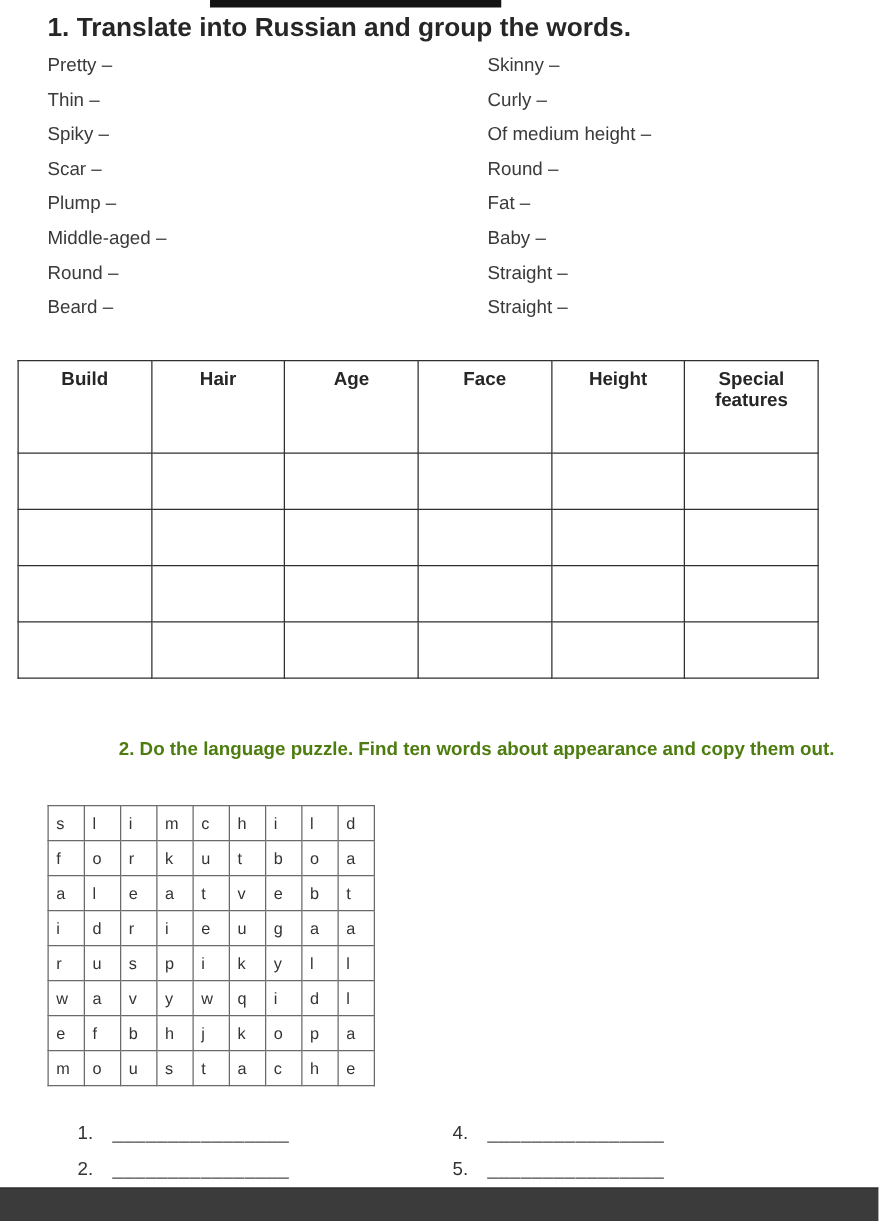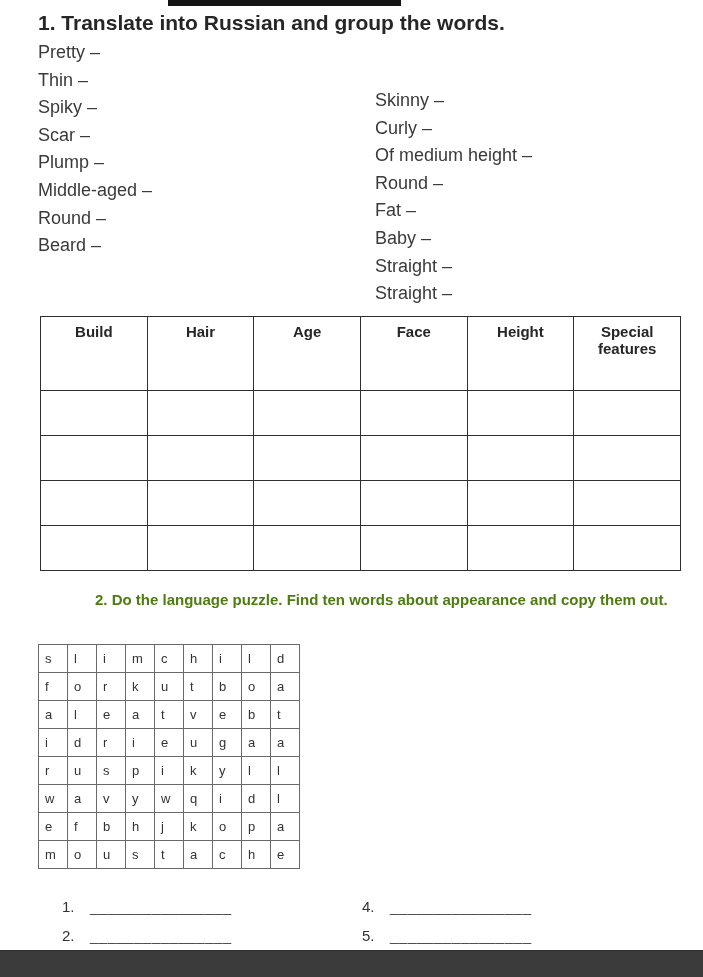--- a/index.html
+++ b/index.html
@@ -14,25 +14,25 @@
   }
   .top-banner {
     position: absolute; left: 168px; top: 0; width: 233px; height: 6px;
     background: #141414;
   }
   .s1-title {
     position: absolute; left: 38px; top: 11px;
     font-size: 21px; font-weight: 600; color: #262626;
   }
   .words-left  { position: absolute; left: 38px;  top: 39px; }
-  .words-right { position: absolute; left: 375px; top: 39px; margin-top: 48px; }
-  .word { font-size: 18px; line-height: 27.6px; color: #3a3a3a; }
+  .words-right { position: absolute; left: 390px; top: 39px; }
+  .word { font-size: 15px; line-height: 27.6px; color: #3a3a3a; }
   .group-table {
-    position: absolute; left: 40px; top: 288px; width: 641px;
-    border-collapse: collapse; table-layout: fixed; margin-top: 28px;
+    position: absolute; left: 14px; top: 288px; width: 641px;
+    border-collapse: collapse; table-layout: fixed;
   }
   .group-table th, .group-table td { border: 1px solid #2f2f2f; }
   .group-table th {
     height: 66px; vertical-align: top; padding-top: 6px;
     font-size: 15px; font-weight: 600; color: #262626; text-align: center;
   }
   .group-table td { height: 42px; }
   .s2-title {
     position: absolute; left: 95px; top: 591px;
     font-size: 15px; font-weight: 600; color: #4d7c0f;

